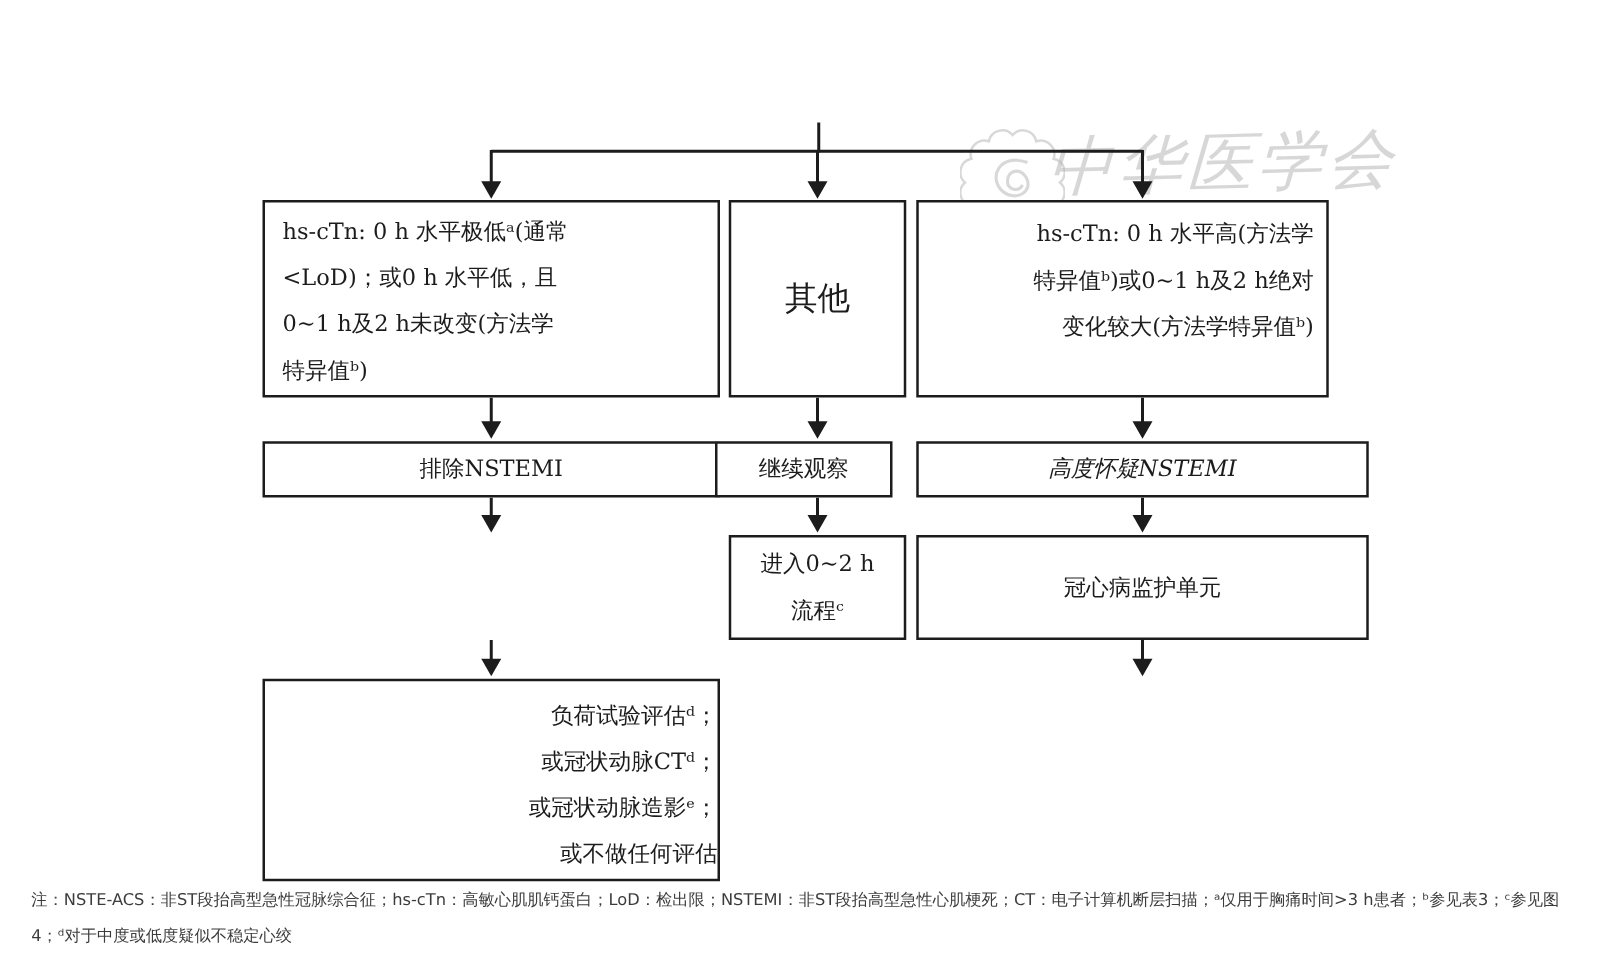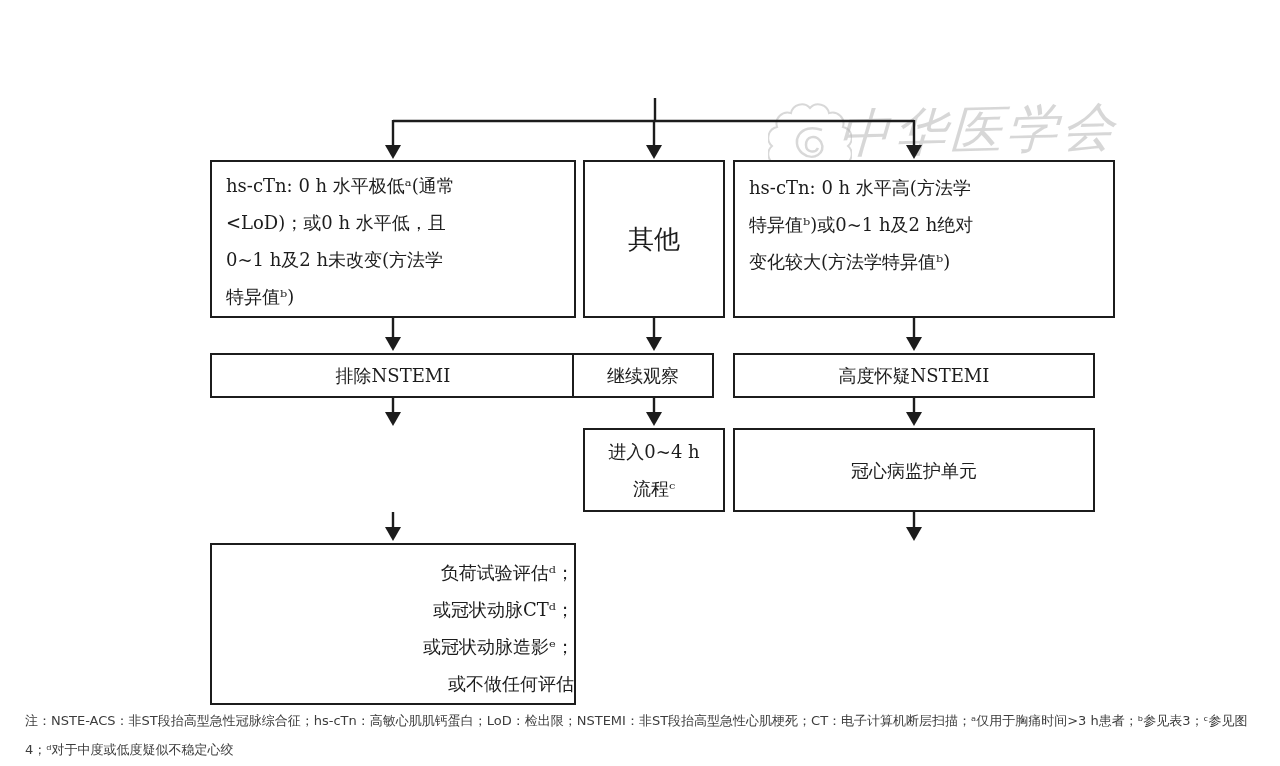--- a/index.html
+++ b/index.html
@@ -23,24 +23,24 @@
     z-index:3;
     white-space:pre-line;
     font-size:18px;
     line-height:37px;
   }
   .center-flex{display:flex;align-items:center;justify-content:center;text-align:center;}
 
   .b-start{left:515px;top:54px;width:283px;height:44px;font-size:25px;}
   .b-r1c1{left:210px;top:160px;width:366px;height:158px;padding:5px 12px 0 14px;text-align:left;}
   .b-r1c2{left:583px;top:160px;width:142px;height:158px;font-size:26px;}
-  .b-r1c3{left:733px;top:160px;width:382px;height:158px;padding:7px 10px 0 14px;text-align:left;}
+  .b-r1c3{left:733px;top:160px;width:330px;height:158px;padding:7px 10px 0 14px;text-align:right;}
   .b-r2c1{left:210px;top:353px;width:366px;height:45px;}
   .b-r2c2{left:572px;top:353px;width:142px;height:45px;}
-  .b-r2c3{left:733px;top:353px;width:362px;height:45px;}
+  .b-r2c3{left:733px;top:353px;width:362px;height:45px;font-style:italic;}
   .b-r3c1{left:210px;top:428px;width:366px;height:84px;}
   .b-r3c2{left:583px;top:428px;width:142px;height:84px;}
   .b-r3c3{left:733px;top:428px;width:362px;height:84px;}
   .b-r4c1{left:210px;top:543px;width:366px;height:162px;padding-top:9px;text-align:right;}
   .b-r4c3{left:733px;top:543px;width:362px;height:157px;padding-top:13px;text-align:center;}
 
   .footnote{
     position:absolute;left:25px;top:706px;width:1238px;
     font-family:"DejaVu Sans", sans-serif;
     font-size:13px;line-height:29px;
@@ -117,21 +117,21 @@
 特异值ᵇ)</div>
   <div class="box b-r1c2 center-flex">其他</div>
   <div class="box b-r1c3">hs-cTn: 0 h 水平高(方法学
 特异值ᵇ)或0~1 h及2 h绝对
 变化较大(方法学特异值ᵇ)</div>
 
   <div class="box b-r2c1 center-flex">排除NSTEMI</div>
   <div class="box b-r2c2 center-flex">继续观察</div>
   <div class="box b-r2c3 center-flex">高度怀疑NSTEMI</div>
 
-  <div class="box b-r3c2 center-flex">进入0~4 h
+  <div class="box b-r3c2 center-flex">进入0~2 h
 流程ᶜ</div>
   <div class="box b-r3c3 center-flex">冠心病监护单元</div>
 
   <div class="box b-r4c1">负荷试验评估ᵈ；
 或冠状动脉CTᵈ；
 或冠状动脉造影ᵉ；
 或不做任何评估</div>
 
   <div class="footnote">注：NSTE-ACS：非ST段抬高型急性冠脉综合征；hs-cTn：高敏心肌肌钙蛋白；LoD：检出限；NSTEMI：非ST段抬高型急性心肌梗死；CT：电子计算机断层扫描；ᵃ仅用于胸痛时间&gt;3 h患者；ᵇ参见表3；ᶜ参见图4；ᵈ对于中度或低度疑似不稳定心绞
 痛 (UA) 患者可选择采用；ᵉ对于高度疑似UA患者可选择采用</div>

